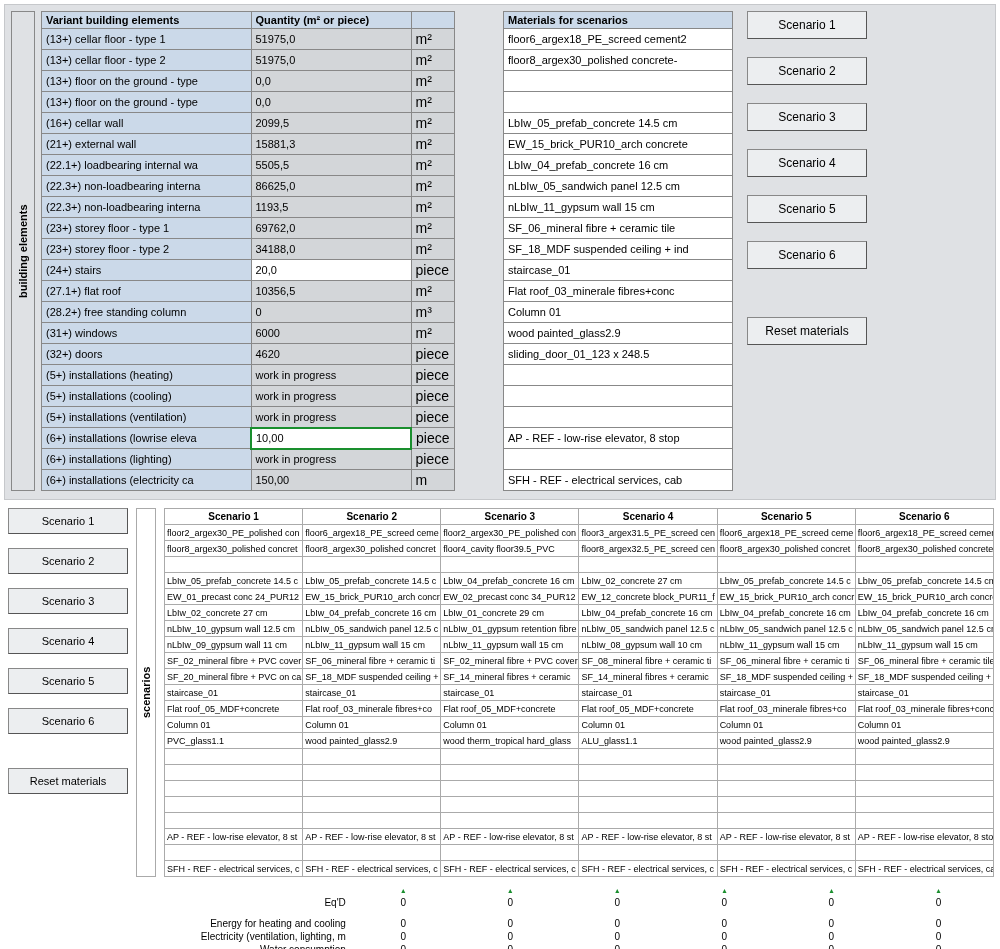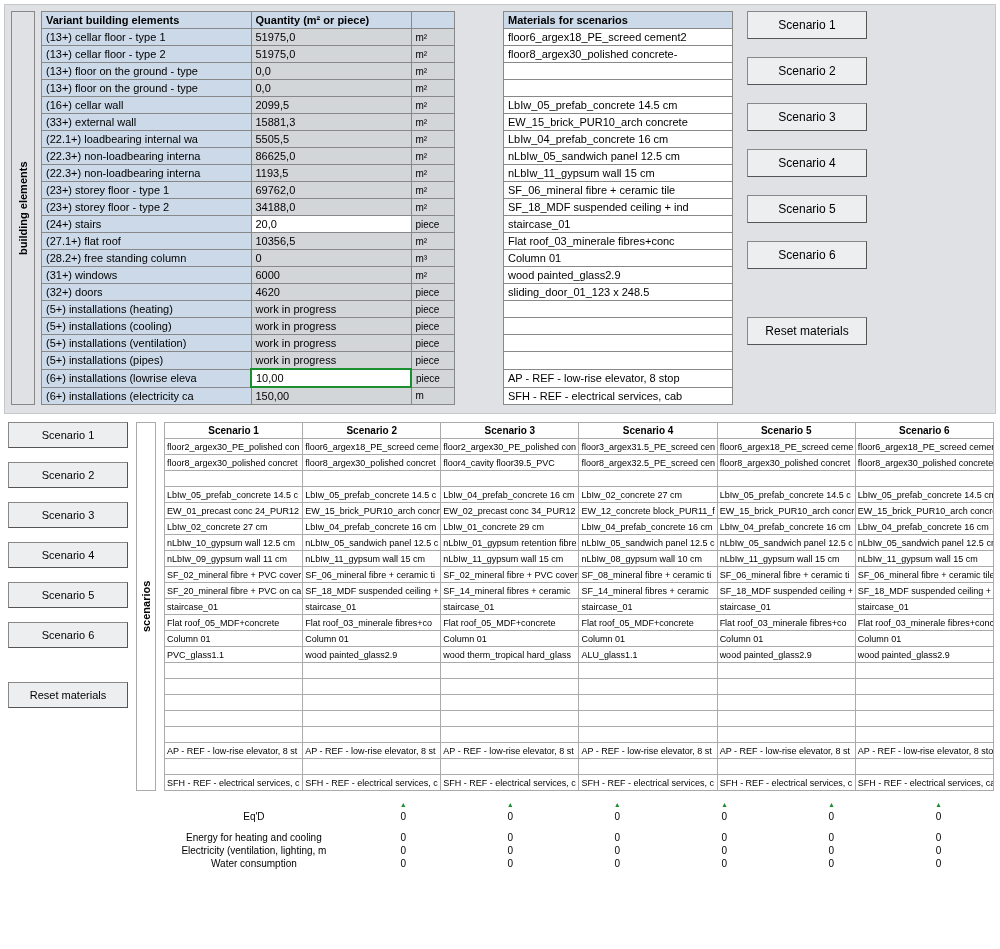--- a/index.html
+++ b/index.html
@@ -4,42 +4,42 @@
 <style>
 html,body{margin:0;padding:0;font-family:Verdana,Arial,sans-serif;font-size:11px;color:#000;background:#fff}
 .panel-top{background:#dfe1e4;padding:6px 6px 8px 6px;border:1px solid #c6c8cb;margin:4px}
 .top-row{display:flex;align-items:flex-start;gap:6px}
 .vert-label{writing-mode:vertical-rl;transform:rotate(180deg);text-align:center;font-weight:bold;border:1px solid #888;background:#dfe1e4;padding:4px 2px;align-self:stretch;display:flex;align-items:center;justify-content:center;min-width:18px}
 .tbl{border-collapse:collapse}
 .tbl th,.tbl td{border:1px solid #888;padding:2px 4px;white-space:nowrap;overflow:hidden}
 .tbl th{background:#cbd9e9;font-weight:bold;text-align:left}
 .col-elem{width:200px;background:#cbd9e9}
 .col-qty{width:150px;background:#d3d6d9}
-.col-unit{width:34px;background:#d3d6d9;font-size:10px}
+.col-unit{width:34px;background:#d3d6d9;font-size:14px}
 .col-mat-h{background:#fff;border:2px solid #000;text-align:center;font-weight:bold}
 .col-mat{width:220px;background:#fff}
 .qty-white{background:#fff!important}
 .qty-green{background:#fff!important;border:2px solid #1a8f2e!important}
 .btn{display:block;width:120px;text-align:center;background:#eceef0;border:1px solid #888;border-right-color:#555;border-bottom-color:#555;padding:6px 0;margin-bottom:18px;font-family:inherit;font-size:12px;cursor:pointer}
 .btn:last-child{margin-bottom:0}
 .btn-col{margin-left:8px;display:flex;flex-direction:column}
 .gap{height:30px}
 
 .panel-bottom{margin:4px;padding:4px 4px 4px 4px}
 .bot-row{display:flex;align-items:flex-start;gap:8px}
 .bot-btns .btn{margin-bottom:14px;font-size:11px}
 .bot-vert{writing-mode:vertical-rl;transform:rotate(180deg);text-align:center;font-weight:bold;align-self:stretch;display:flex;align-items:center;justify-content:center;min-width:16px;border:1px solid #aaa;padding:4px 1px}
 .stbl{border-collapse:collapse;font-size:9px;table-layout:fixed;width:830px}
 .stbl th,.stbl td{border:1px solid #aaa;padding:1px 2px;white-space:nowrap;overflow:hidden;text-overflow:clip;height:13px}
 .stbl th{font-weight:bold;text-align:center;font-size:10px}
 .stbl td{background:#fff}
 .stbl col{width:138px}
 .sum-tbl{border-collapse:collapse;font-size:10px;margin-top:6px;margin-left:150px}
 .sum-tbl td{padding:1px 4px;white-space:nowrap}
-.sum-lbl{width:200px;text-align:center}
+.sum-lbl{width:200px;text-align:right}
 .sum-v{width:138px;text-align:center}
 .tick{color:#1a8f2e;font-size:8px}
 </style>
 </head>
 <body>
 
 <div class="panel-top">
   <div class="top-row">
     <div class="vert-label">building elements</div>
 
@@ -83,21 +83,21 @@
             <td class="col-mat"></td>
           </tr>
           <tr>
             <td class="col-elem">(16+) cellar wall</td>
             <td class="col-qty ">2099,5</td>
             <td class="col-unit">m²</td>
             <td style="border:none;background:transparent"></td>
             <td class="col-mat">LbIw_05_prefab_concrete 14.5 cm</td>
           </tr>
           <tr>
-            <td class="col-elem">(33+) external wall</td>
+            <td class="col-elem">(21+) external wall</td>
             <td class="col-qty ">15881,3</td>
             <td class="col-unit">m²</td>
             <td style="border:none;background:transparent"></td>
             <td class="col-mat">EW_15_brick_PUR10_arch concrete</td>
           </tr>
           <tr>
             <td class="col-elem">(22.1+) loadbearing internal wa</td>
             <td class="col-qty ">5505,5</td>
             <td class="col-unit">m²</td>
             <td style="border:none;background:transparent"></td>
@@ -181,32 +181,32 @@
             <td class="col-mat"></td>
           </tr>
           <tr>
             <td class="col-elem">(5+) installations (ventilation)</td>
             <td class="col-qty ">work in progress</td>
             <td class="col-unit">piece</td>
             <td style="border:none;background:transparent"></td>
             <td class="col-mat"></td>
           </tr>
           <tr>
-            <td class="col-elem">(5+) installations (pipes)</td>
-            <td class="col-qty ">work in progress</td>
-            <td class="col-unit">piece</td>
-            <td style="border:none;background:transparent"></td>
-            <td class="col-mat"></td>
-          </tr>
-          <tr>
             <td class="col-elem">(6+) installations (lowrise eleva</td>
             <td class="col-qty qty-green">10,00</td>
             <td class="col-unit">piece</td>
             <td style="border:none;background:transparent"></td>
             <td class="col-mat">AP - REF - low-rise elevator, 8 stop</td>
+          </tr>
+          <tr>
+            <td class="col-elem">(6+) installations (lighting)</td>
+            <td class="col-qty ">work in progress</td>
+            <td class="col-unit">piece</td>
+            <td style="border:none;background:transparent"></td>
+            <td class="col-mat"></td>
           </tr>
           <tr>
             <td class="col-elem">(6+) installations (electricity ca</td>
             <td class="col-qty ">150,00</td>
             <td class="col-unit">m</td>
             <td style="border:none;background:transparent"></td>
             <td class="col-mat">SFH - REF - electrical services, cab</td>
           </tr>
         </tbody>
     </table>

